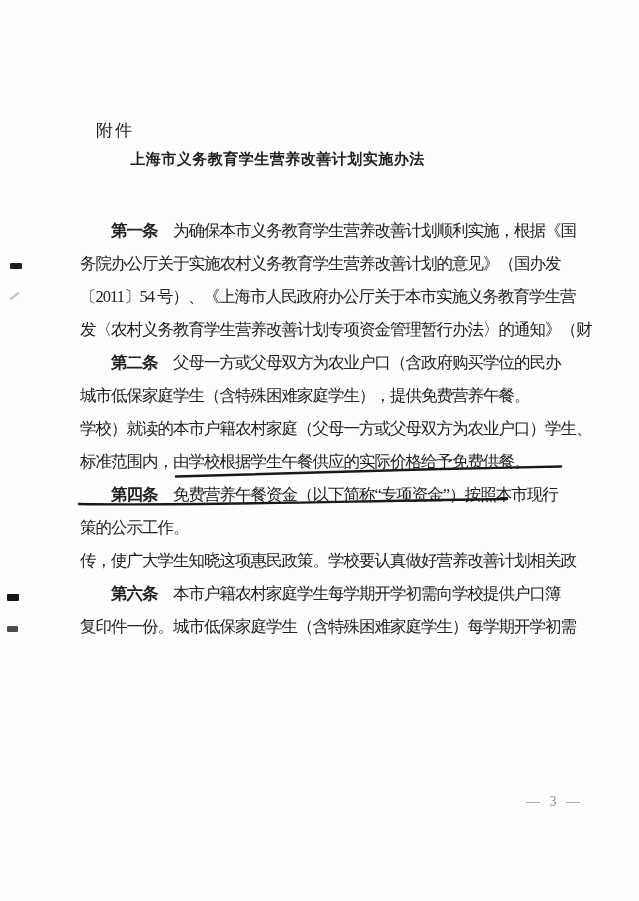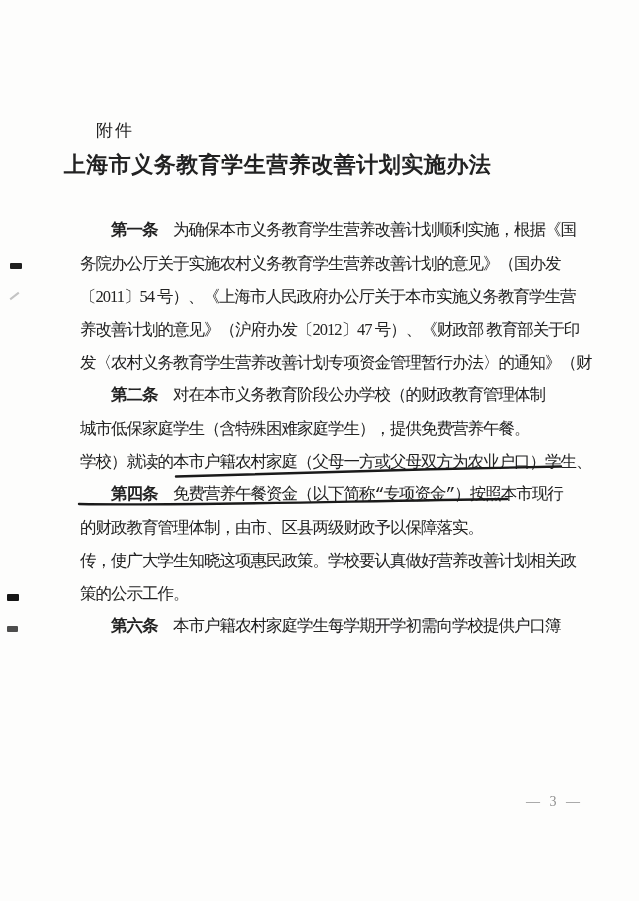--- a/index.html
+++ b/index.html
@@ -25,38 +25,38 @@
   }
   .doc-title {
     position: absolute;
     left: 0;
     top: 150px;
     width: 511px;
     box-sizing: border-box;
     padding-left: 44px;
     text-align: center;
     font-weight: bold;
-    font-size: 22px;
+    font-size: 15px;
     letter-spacing: 0.5px;
     white-space: nowrap;
   }
   .doc-body {
     position: absolute;
     left: 80px;
     top: 214px;
     width: 484px;
   }
   .line {
     height: 33px;
     line-height: 33px;
     font-size: 16.5px;
     letter-spacing: -1px;
     white-space: nowrap;
   }
-  .line.indent { padding-left: 31px; font-family: Liberation Mono, monospace; }
+  .line.indent { padding-left: 31px; }
   .article { font-weight: bold; }
   .pagenum {
     position: absolute;
     left: 526px;
     top: 794px;
     font-size: 14px;
     color: #8f8f8f;
     letter-spacing: 3px;
     white-space: nowrap;
   }
@@ -80,30 +80,30 @@
 <div class="page">
 
   <div class="attachment">附件</div>
 
   <div class="doc-title">上海市义务教育学生营养改善计划实施办法</div>
 
   <div class="doc-body">
       <div class="line indent"><span class="article">第一条</span><span class="seg">　为确保本市义务教育学生营养改善计划顺利实施，根据《国</span></div>
       <div class="line"><span class="seg">务院办公厅关于实施农村义务教育学生营养改善计划的意见》（国办发</span></div>
       <div class="line"><span class="seg">〔2011〕54 号）、《上海市人民政府办公厅关于本市实施义务教育学生营</span></div>
-      <div class="line"><span class="seg">养改善计划的意见》（沪府办发〔2012〕47 号）、《财政部 教育部关于印</span></div>
       <div class="line"><span class="seg">发〈农村义务教育学生营养改善计划专项资金管理暂行办法〉的通知》（财</span></div>
-      <div class="line indent"><span class="article">第二条</span><span class="seg">　对在本市义务教育阶段公办学校（的财政教育管理体制</span></div>
+      <div class="line indent"><span class="article">第二条</span><span class="seg">　父母一方或父母双方为农业户口（含政府购买学位的民办</span></div>
       <div class="line"><span class="seg">城市低保家庭学生（含特殊困难家庭学生），提供免费营养午餐。</span></div>
       <div class="line"><span class="seg">学校）就读的本市户籍农村家庭（父母一方或父母双方为农业户口）学生、</span></div>
+      <div class="line"><span class="seg">标准范围内，由学校根据学生午餐供应的实际价格给予免费供餐。</span></div>
       <div class="line indent"><span class="article">第四条</span><span class="seg">　免费营养午餐资金（以下简称“专项资金”）按照本市现行</span></div>
-      <div class="line"><span class="seg">的财政教育管理体制，由市、区县两级财政予以保障落实。</span></div>
+      <div class="line"><span class="seg">策的公示工作。</span></div>
       <div class="line"><span class="seg">传，使广大学生知晓这项惠民政策。学校要认真做好营养改善计划相关政</span></div>
-      <div class="line"><span class="seg">策的公示工作。</span></div>
       <div class="line indent"><span class="article">第六条</span><span class="seg">　本市户籍农村家庭学生每学期开学初需向学校提供户口簿</span></div>
+      <div class="line"><span class="seg">复印件一份。城市低保家庭学生（含特殊困难家庭学生）每学期开学初需</span></div>
     </div>
 
   <svg class="ink-overlay" viewBox="0 0 639 901" xmlns="http://www.w3.org/2000/svg">
     <path d="M 176 476.5 C 260 473.5, 430 469, 561 466.5" fill="none" stroke="#1a1a1a" stroke-width="2.4" stroke-linecap="round"></path>
     <path d="M 79 504 C 180 506, 330 501.5, 507 499" fill="none" stroke="#1a1a1a" stroke-width="2.4" stroke-linecap="round"></path>
   </svg>
 
   <div class="artifact mark-a"></div>
   <div class="artifact mark-b"></div>
   <div class="artifact mark-c"></div>

